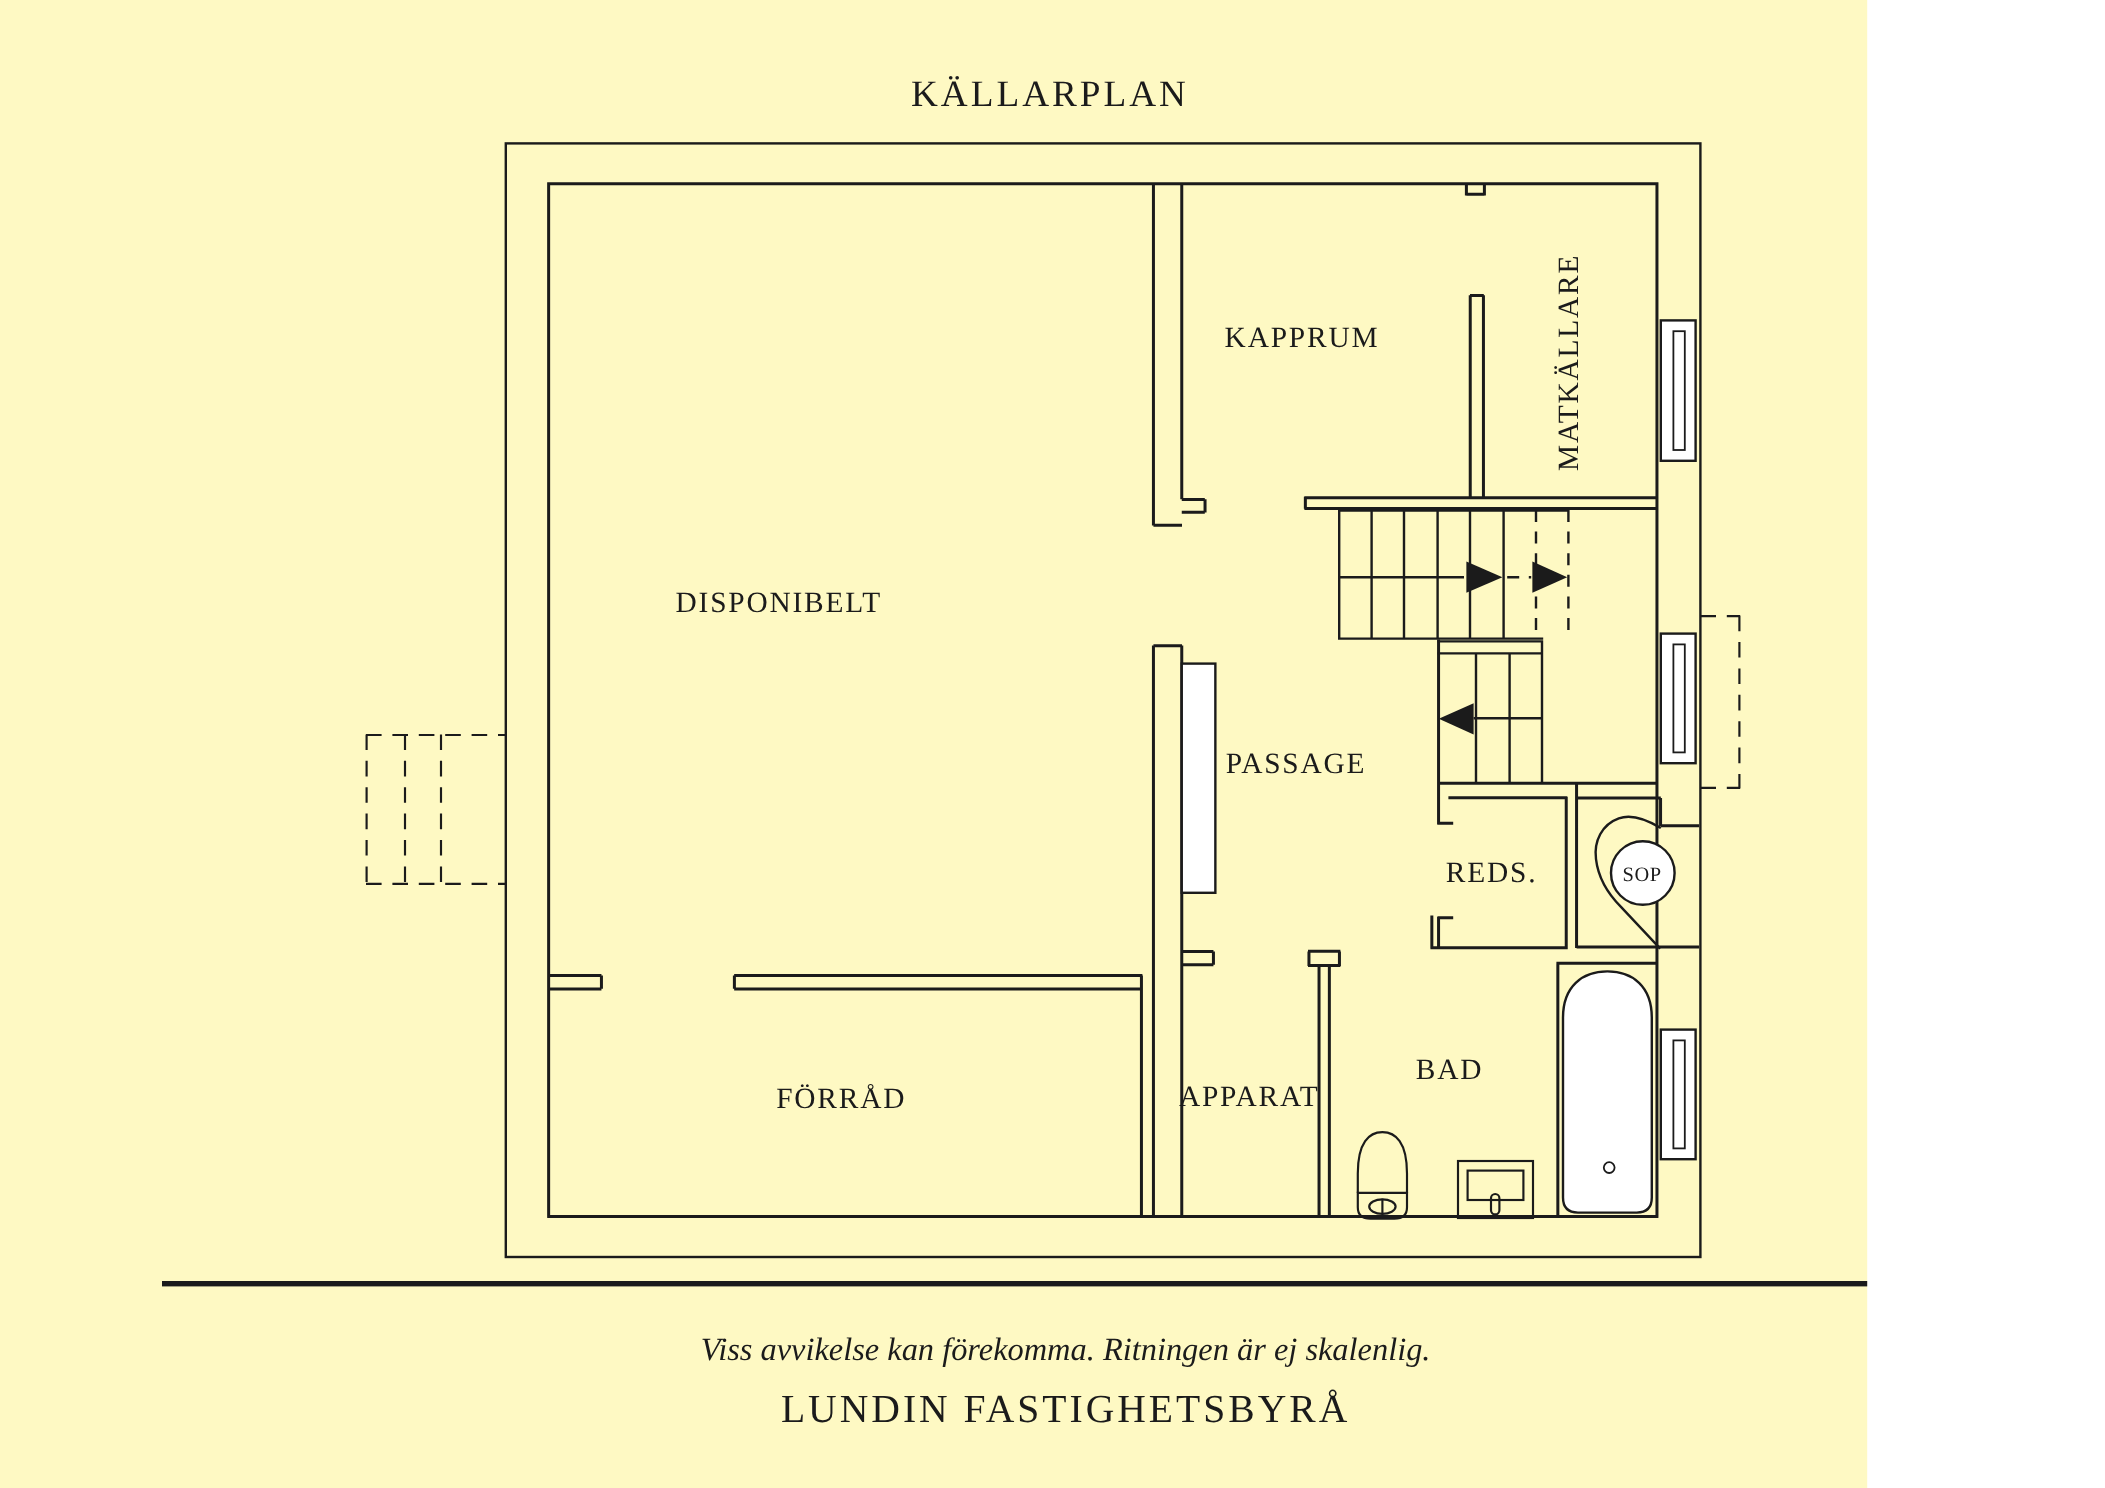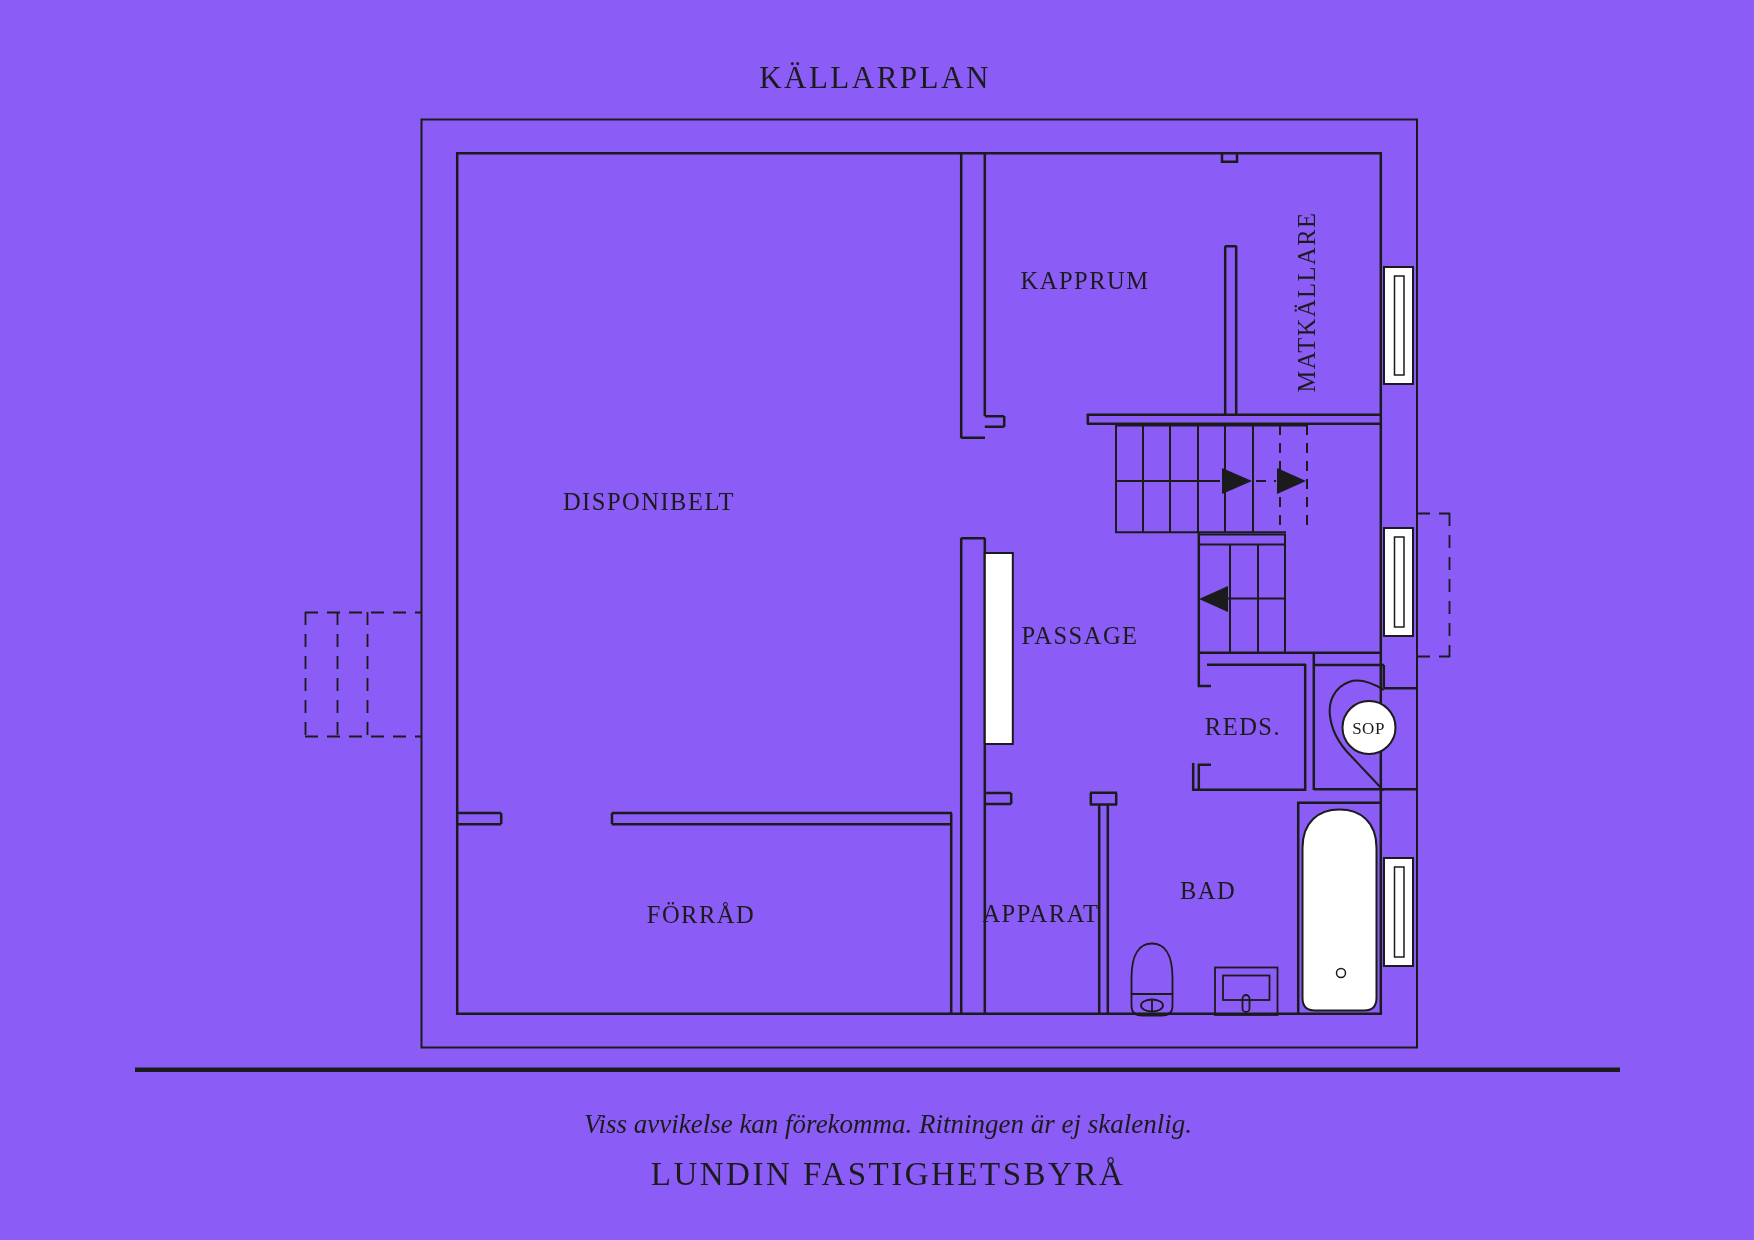--- a/index.html
+++ b/index.html
@@ -1,19 +1,19 @@
 <!DOCTYPE html>
 <html><head>
 <meta charset="utf-8">
 <style>
   html,body{margin:0;padding:0;background:#ffffff;}
   .page{
     position:relative;
-    width:1754px;height:1240px;
-    background:#8b5cf6;
+    width:1556px;height:1240px;
+    background:#fef9c3;
     font-family:"Liberation Serif", serif;
     overflow:hidden;
   }
   svg{position:absolute;left:0;top:0;}
   .ink{stroke:#1b1b1b;}
   text{fill:#1b1b1b;font-family:"Liberation Serif", serif;}
   .title-text{font-size:31px;letter-spacing:2.5px;}
   .room-label{font-size:24.5px;letter-spacing:1.5px;}
   .small-label{font-size:17px;letter-spacing:0.5px;}
   .disclaimer-text{font-size:27px;font-style:italic;}

